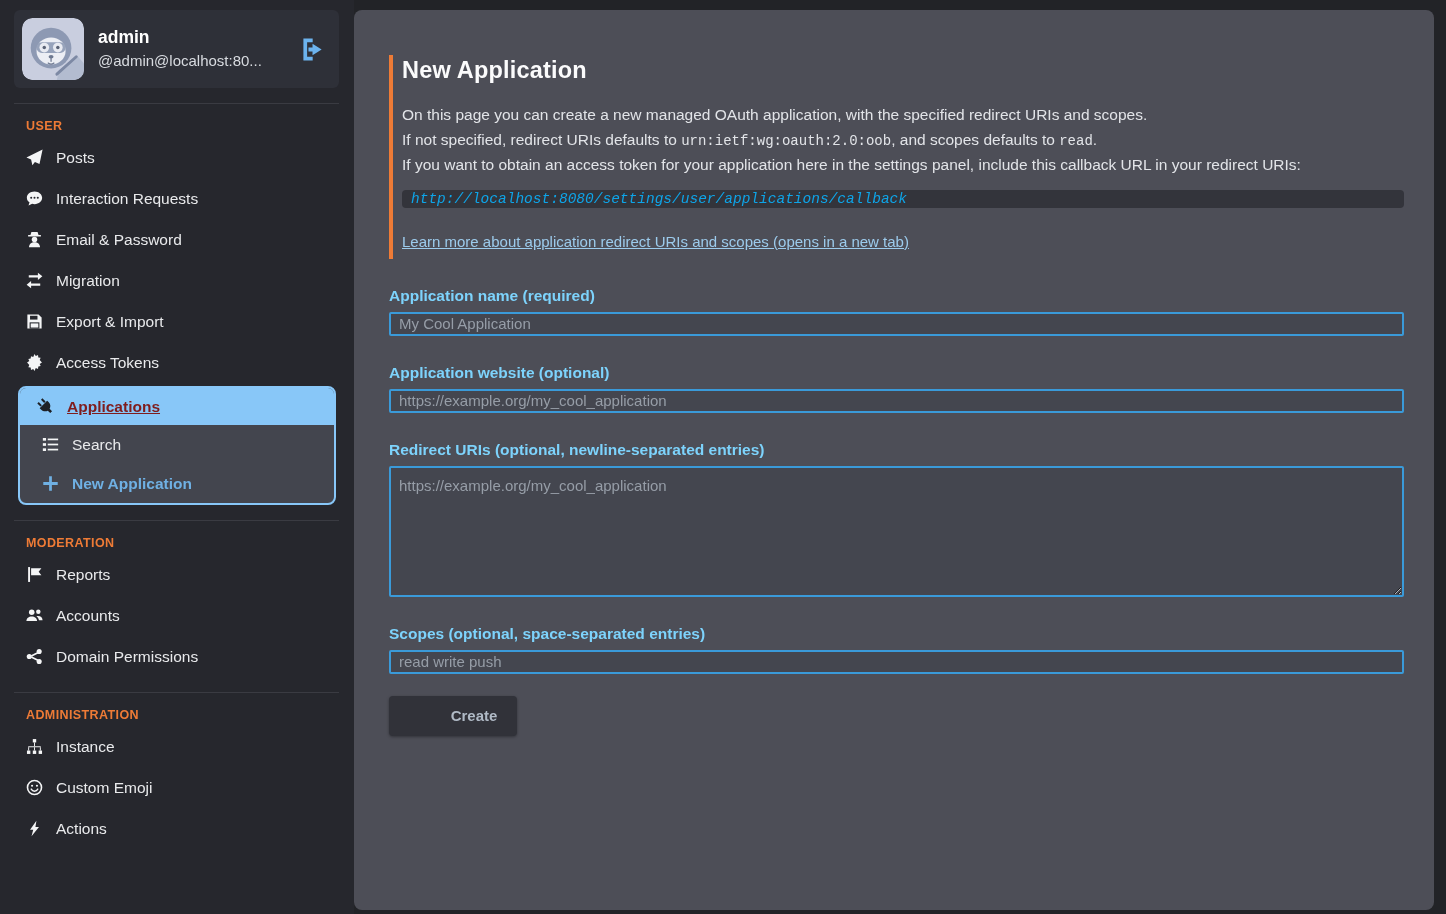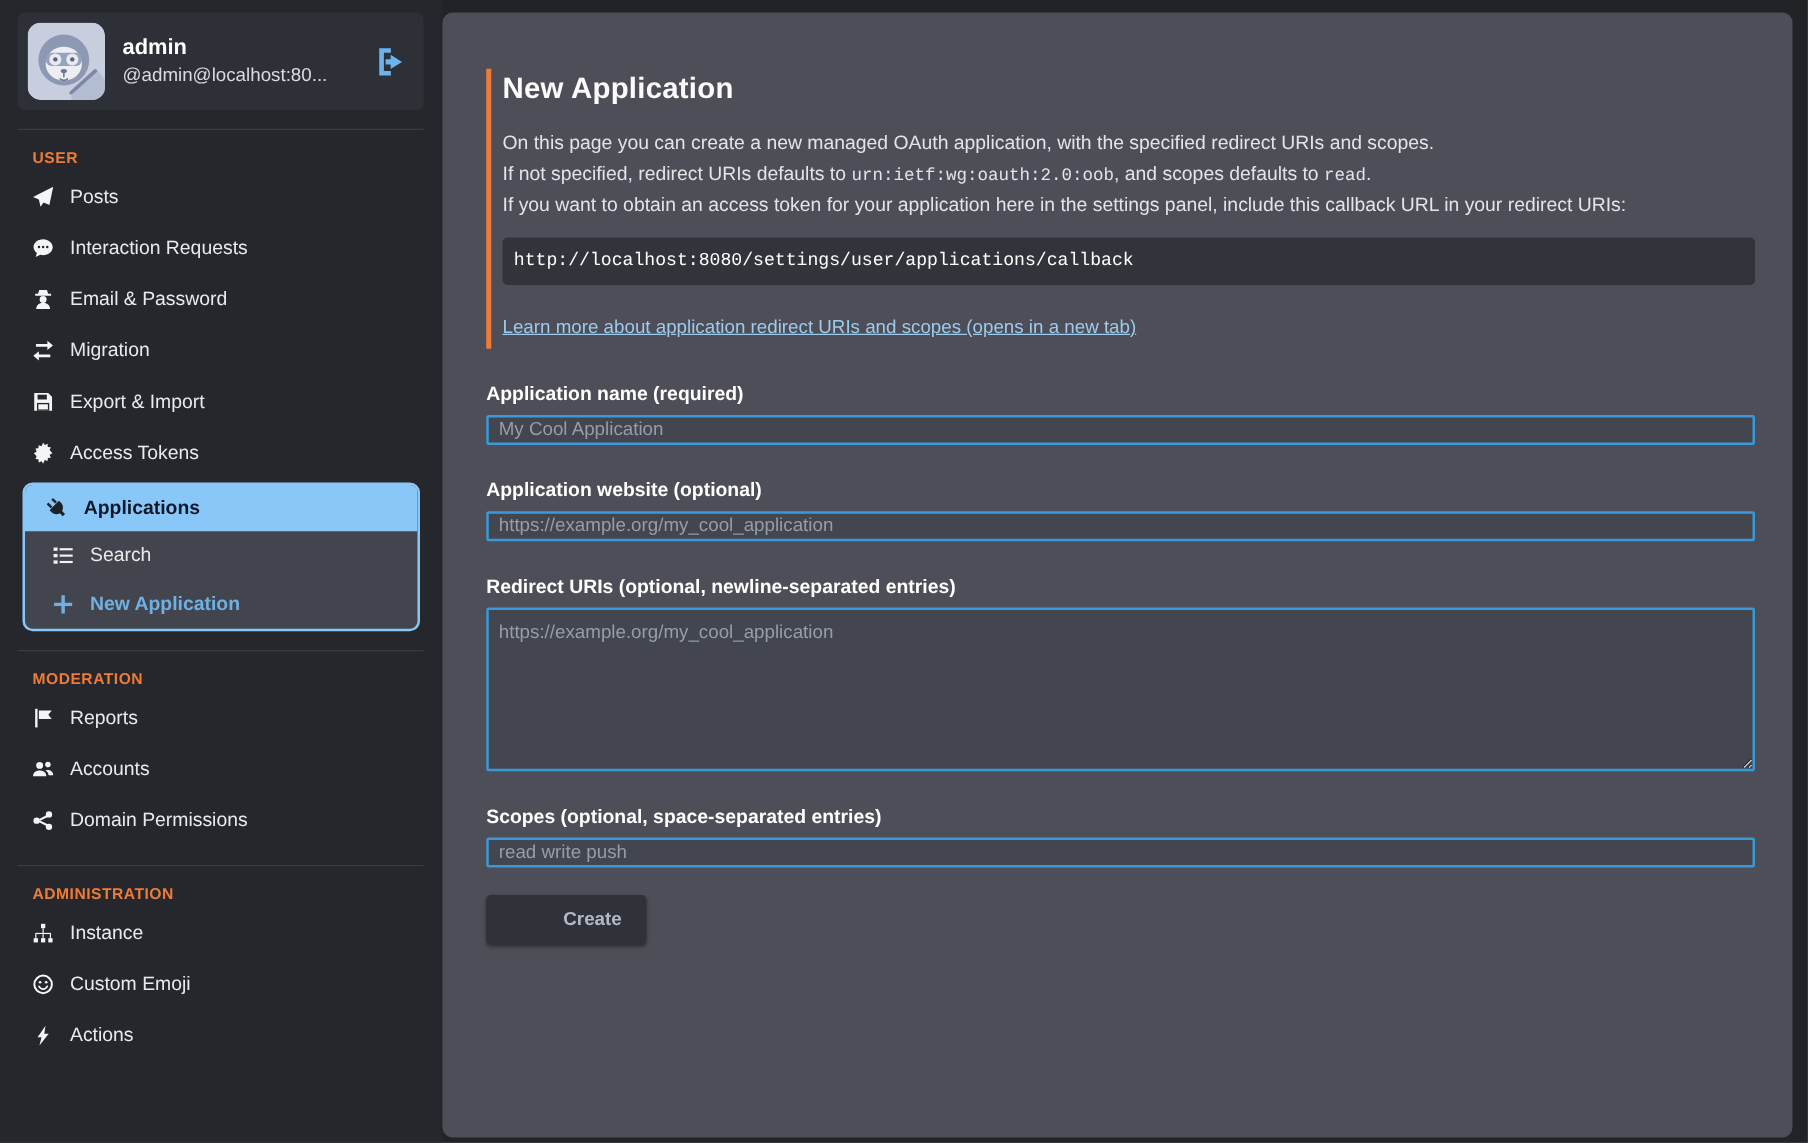--- a/index.html
+++ b/index.html
@@ -40,22 +40,23 @@
     padding:11.5px 12px 11.5px 26px;
     font-size:15.5px;color:#e9eaec;cursor:pointer;text-decoration:none;
   }
   .nav-icon{width:17px;height:17px;flex:0 0 17px;display:inline-flex;color:#f4f5f6;}
   .nav-icon svg{width:100%;height:100%;}
   .nav-group{
     margin:3px 18px 6px 18px;border:2px solid var(--selected-bg);
     border-radius:8px;overflow:hidden;background:var(--submenu-bg);
   }
   .nav-group .group-header{
-    background:var(--selected-bg);color:#0f172a;font-weight:700;
+    background:var(--selected-bg);color:#7f1d1d;font-weight:700;
     padding:9.5px 12px 9.5px 17px;
+    text-decoration:underline;
   }
   .nav-group .group-header .nav-icon{color:#1e2126;}
   .nav-group .sub-item{padding:10.5px 12px 10.5px 22px;}
   .nav-group .sub-item.active{color:var(--active-link);font-weight:700;}
   .nav-group .sub-item.active .nav-icon{color:var(--active-link);}
 
   
   .panel{
     flex:1;background:var(--panel-bg);border-radius:8px;
     margin:10px 12px 4px 0;padding:45px 35px 0 35px;overflow:hidden;
@@ -63,27 +64,27 @@
   .content{width:1015px;}
   .intro{
     border-left:4px solid var(--accent-orange);
     padding:2px 0 8px 9px;margin-bottom:28px;
   }
   .page-title{margin:0 0 19px 0;font-size:23.5px;font-weight:700;color:#fbfbfc;letter-spacing:.2px;}
   .desc-line{margin:0;font-size:15.5px;line-height:24.5px;color:#e2e4e8;}
   .desc-line code{font-family:"Liberation Mono","DejaVu Sans Mono",monospace;font-size:14px;color:#e2e4e8;}
   .callback-box{
     background:var(--code-bg);border-radius:4px;margin:12px 0 25px 0;
-    padding:11px 9px;font-family:"Liberation Mono","DejaVu Sans Mono",monospace;
-    font-size:14.5px;color:#ffffff;
+    padding:1px 9px;font-family:"Liberation Mono","DejaVu Sans Mono",monospace;
+    font-size:14.5px;color:#0ea5e9;font-style:italic;
   }
   .learn-link{color:var(--doc-link);font-size:15px;text-decoration:underline;cursor:pointer;}
 
   .field{margin-bottom:28px;}
-  .field-label{display:block;font-size:15.5px;font-weight:700;color:#ffffff;margin-bottom:7px;}
+  .field-label{display:block;font-size:15.5px;font-weight:700;color:#7dd3fc;margin-bottom:7px;}
   .field input,.field textarea{
     display:block;width:100%;background:var(--input-bg);
     border:2px solid var(--input-border);border-radius:2px;
     color:#cfd4da;font-size:15px;font-family:"Liberation Sans","DejaVu Sans",sans-serif;
     padding:7px 8px;outline:none;
   }
   .field input{height:24px;}
   .field textarea{height:131px;resize:vertical;line-height:1.4;}
   .field input::placeholder,.field textarea::placeholder{color:#969da7;opacity:1;}
   .create-button{

